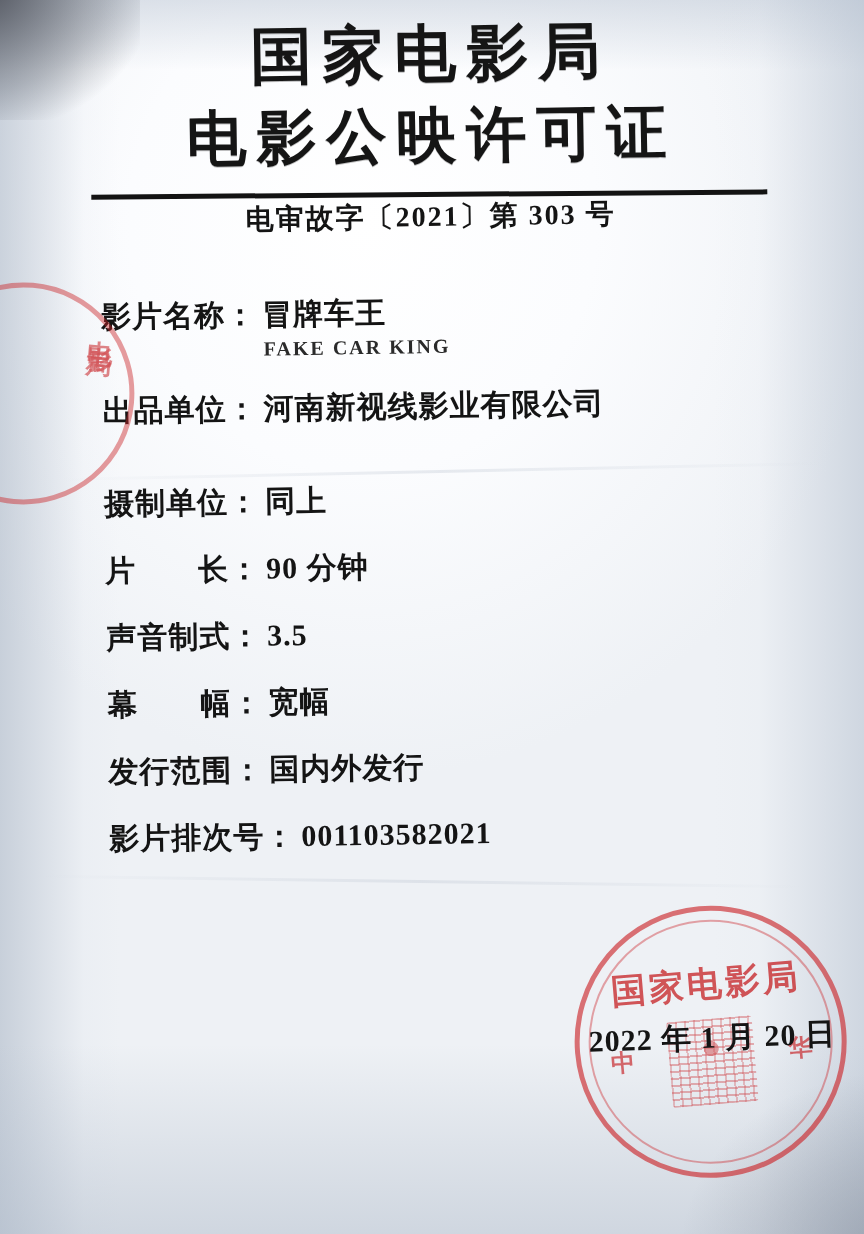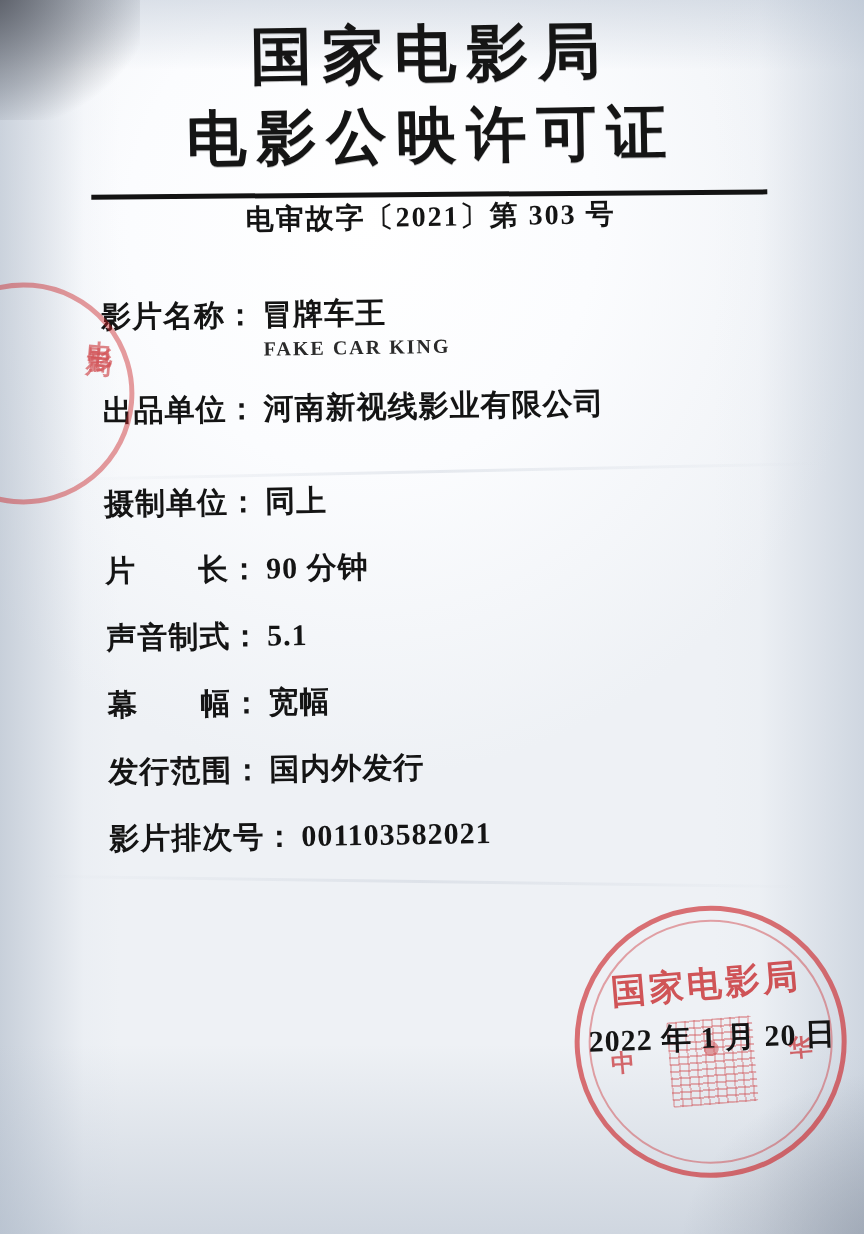--- a/index.html
+++ b/index.html
@@ -285,21 +285,21 @@
         <span class="fvalue">同上</span>
       </div>
 
       <div class="field row">
         <span class="flabel">片　　长：</span>
         <span class="fvalue">90 分钟</span>
       </div>
 
       <div class="field row">
         <span class="flabel">声音制式：</span>
-        <span class="fvalue">5.1</span>
+        <span class="fvalue">3.5</span>
       </div>
 
       <div class="field row">
         <span class="flabel">幕　　幅：</span>
         <span class="fvalue">宽幅</span>
       </div>
 
       <div class="field row">
         <span class="flabel">发行范围：</span>
         <span class="fvalue">国内外发行</span>

